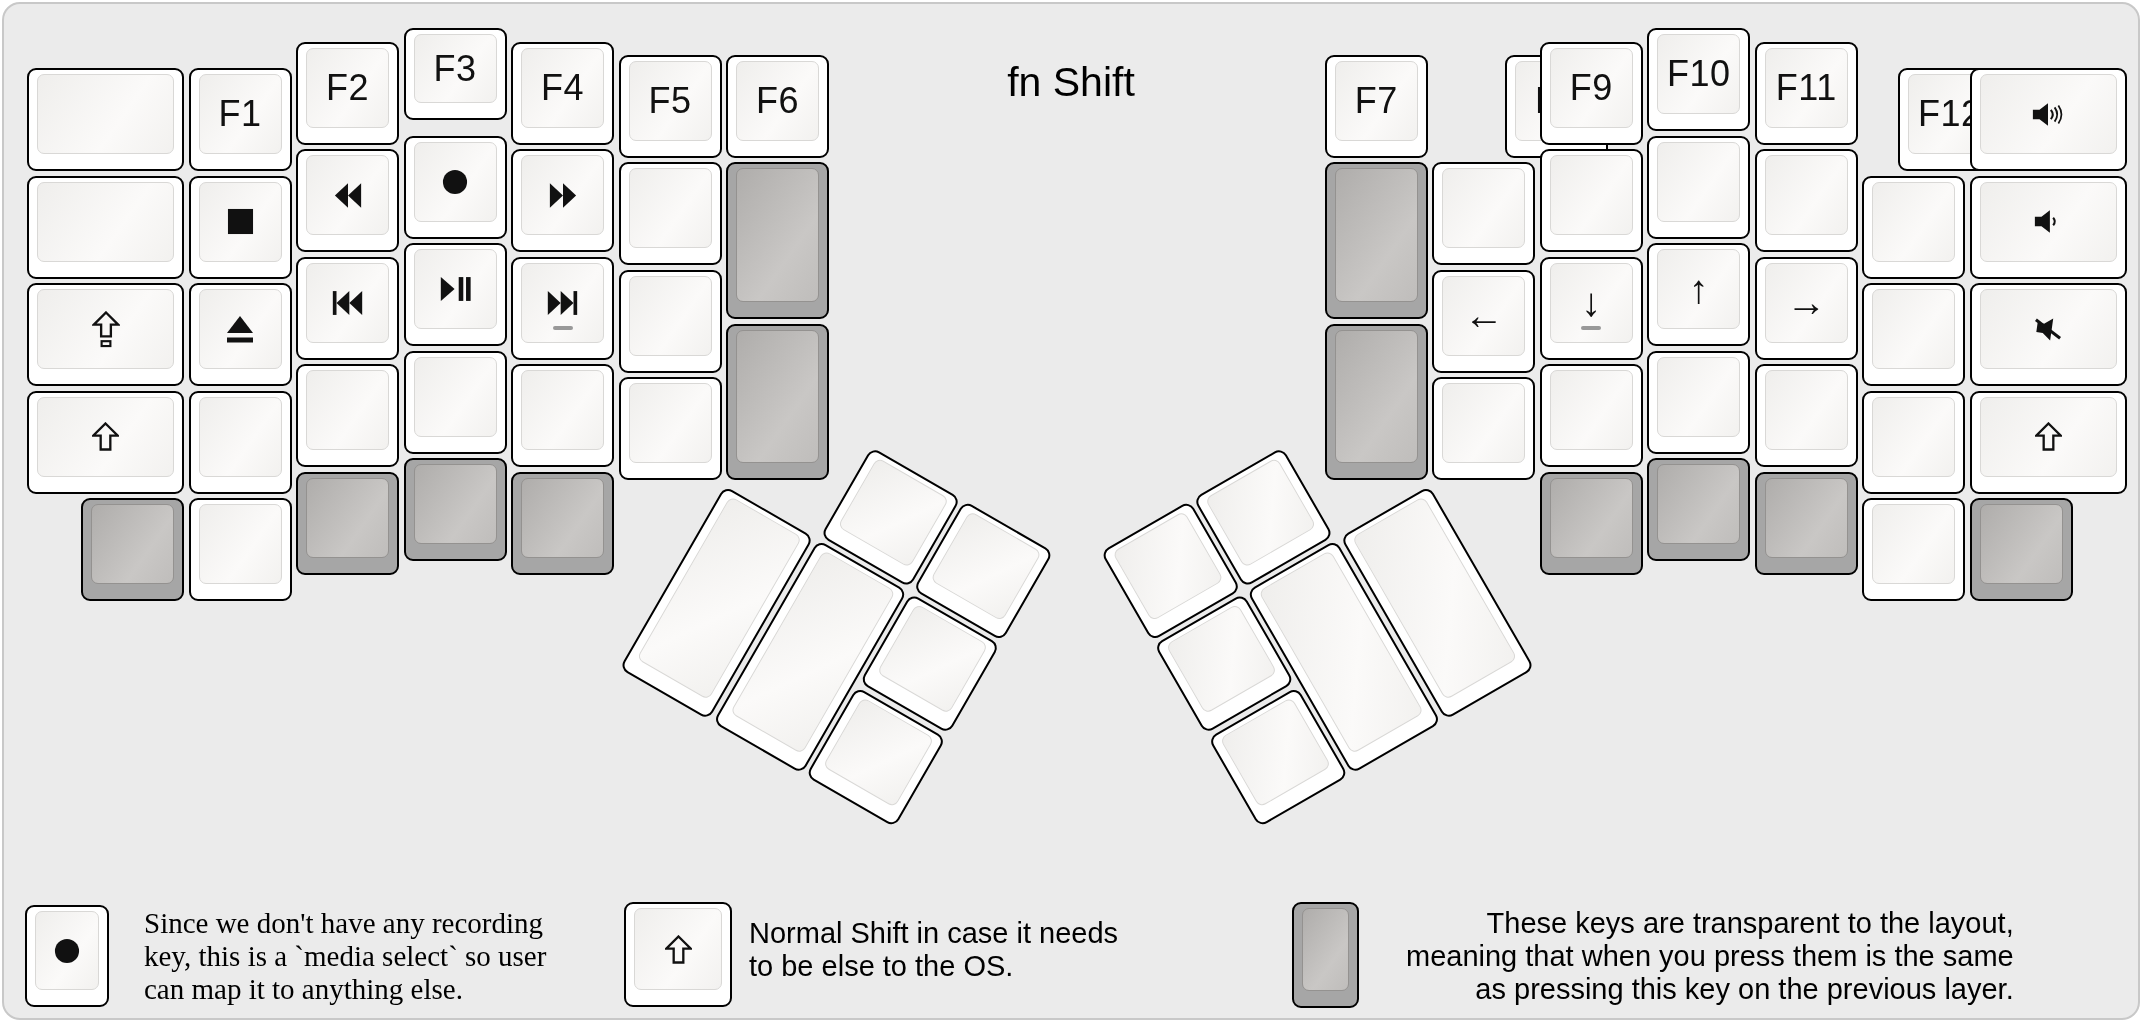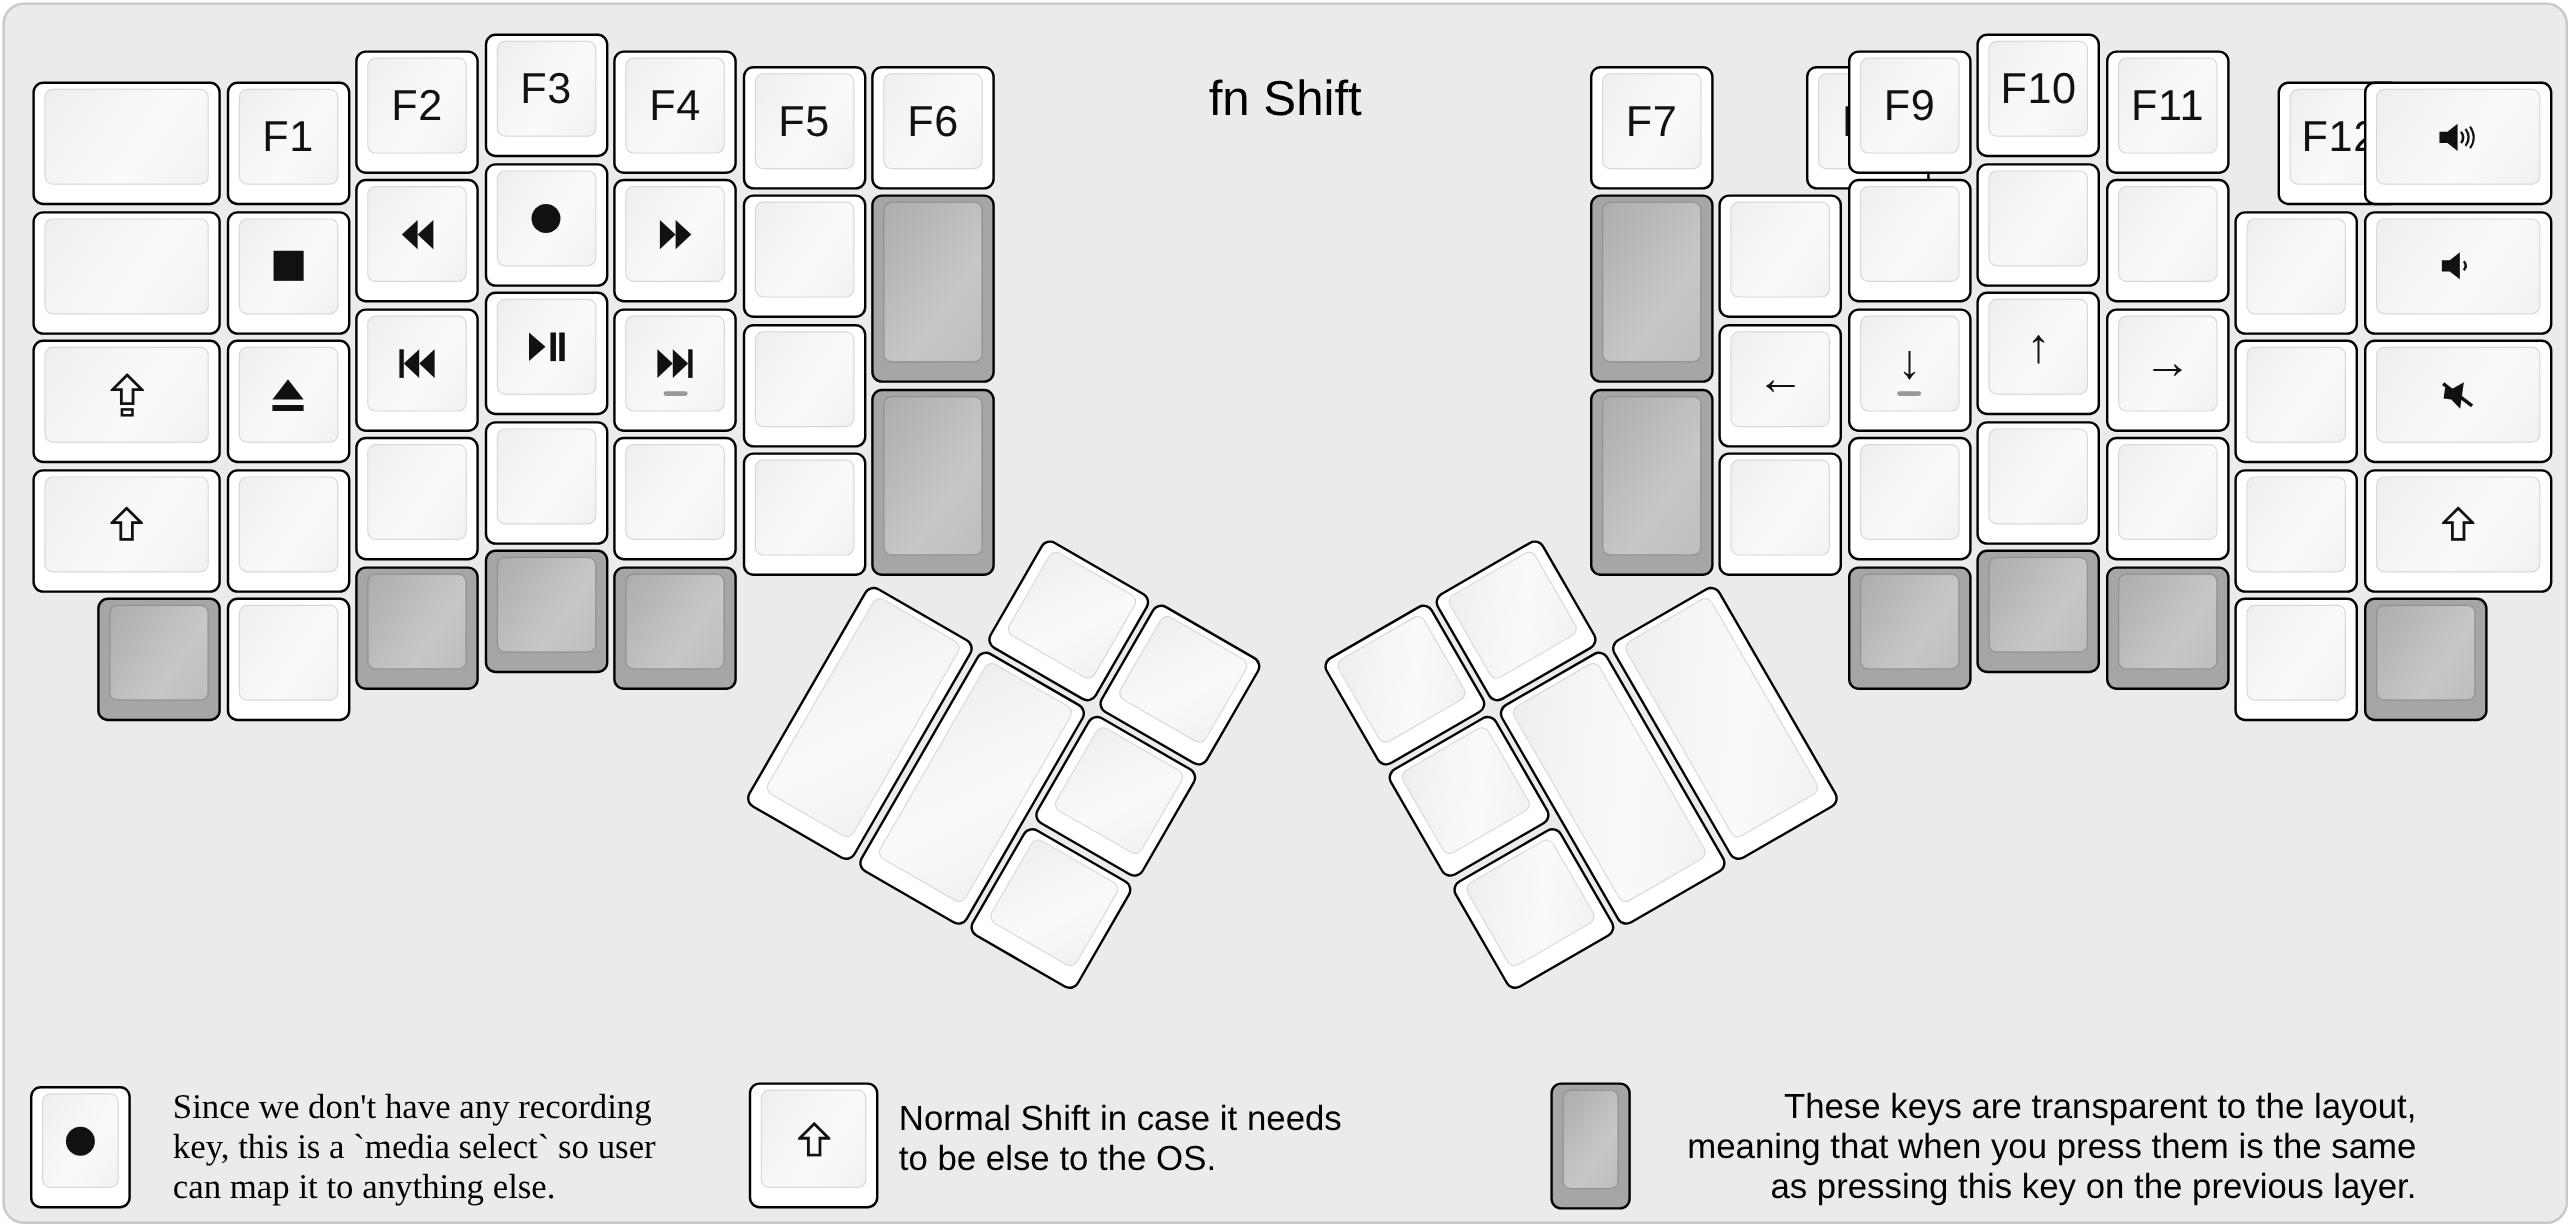--- a/index.html
+++ b/index.html
@@ -136,21 +136,21 @@
             </svg>
           </span>
         </div>
       </div>
       <div class="key white" style="left: 292px; top: 360px; width: 103px; height: 103px;">
         <div class="keytop"></div>
       </div>
       <div class="key gray" style="left: 292px; top: 467.5px; width: 103px; height: 103px;">
         <div class="keytop"></div>
       </div>
-      <div class="key white" style="left: 399.5px; top: 24.1px; width: 103px; height: 103px;">
+      <div class="key white" style="left: 399.5px; top: 24.1px; width: 103px; height: 92px;">
         <div class="keytop">
           <span class="keylabel">F3</span>
         </div>
       </div>
       <div class="key white" style="left: 399.5px; top: 131.6px; width: 103px; height: 103px;">
         <div class="keytop">
           <span class="icon-wrap">
             <svg width="26" height="26" viewBox="0 0 28 28">
               <circle cx="14" cy="14" r="13" fill="#111111"></circle>
             </svg>

